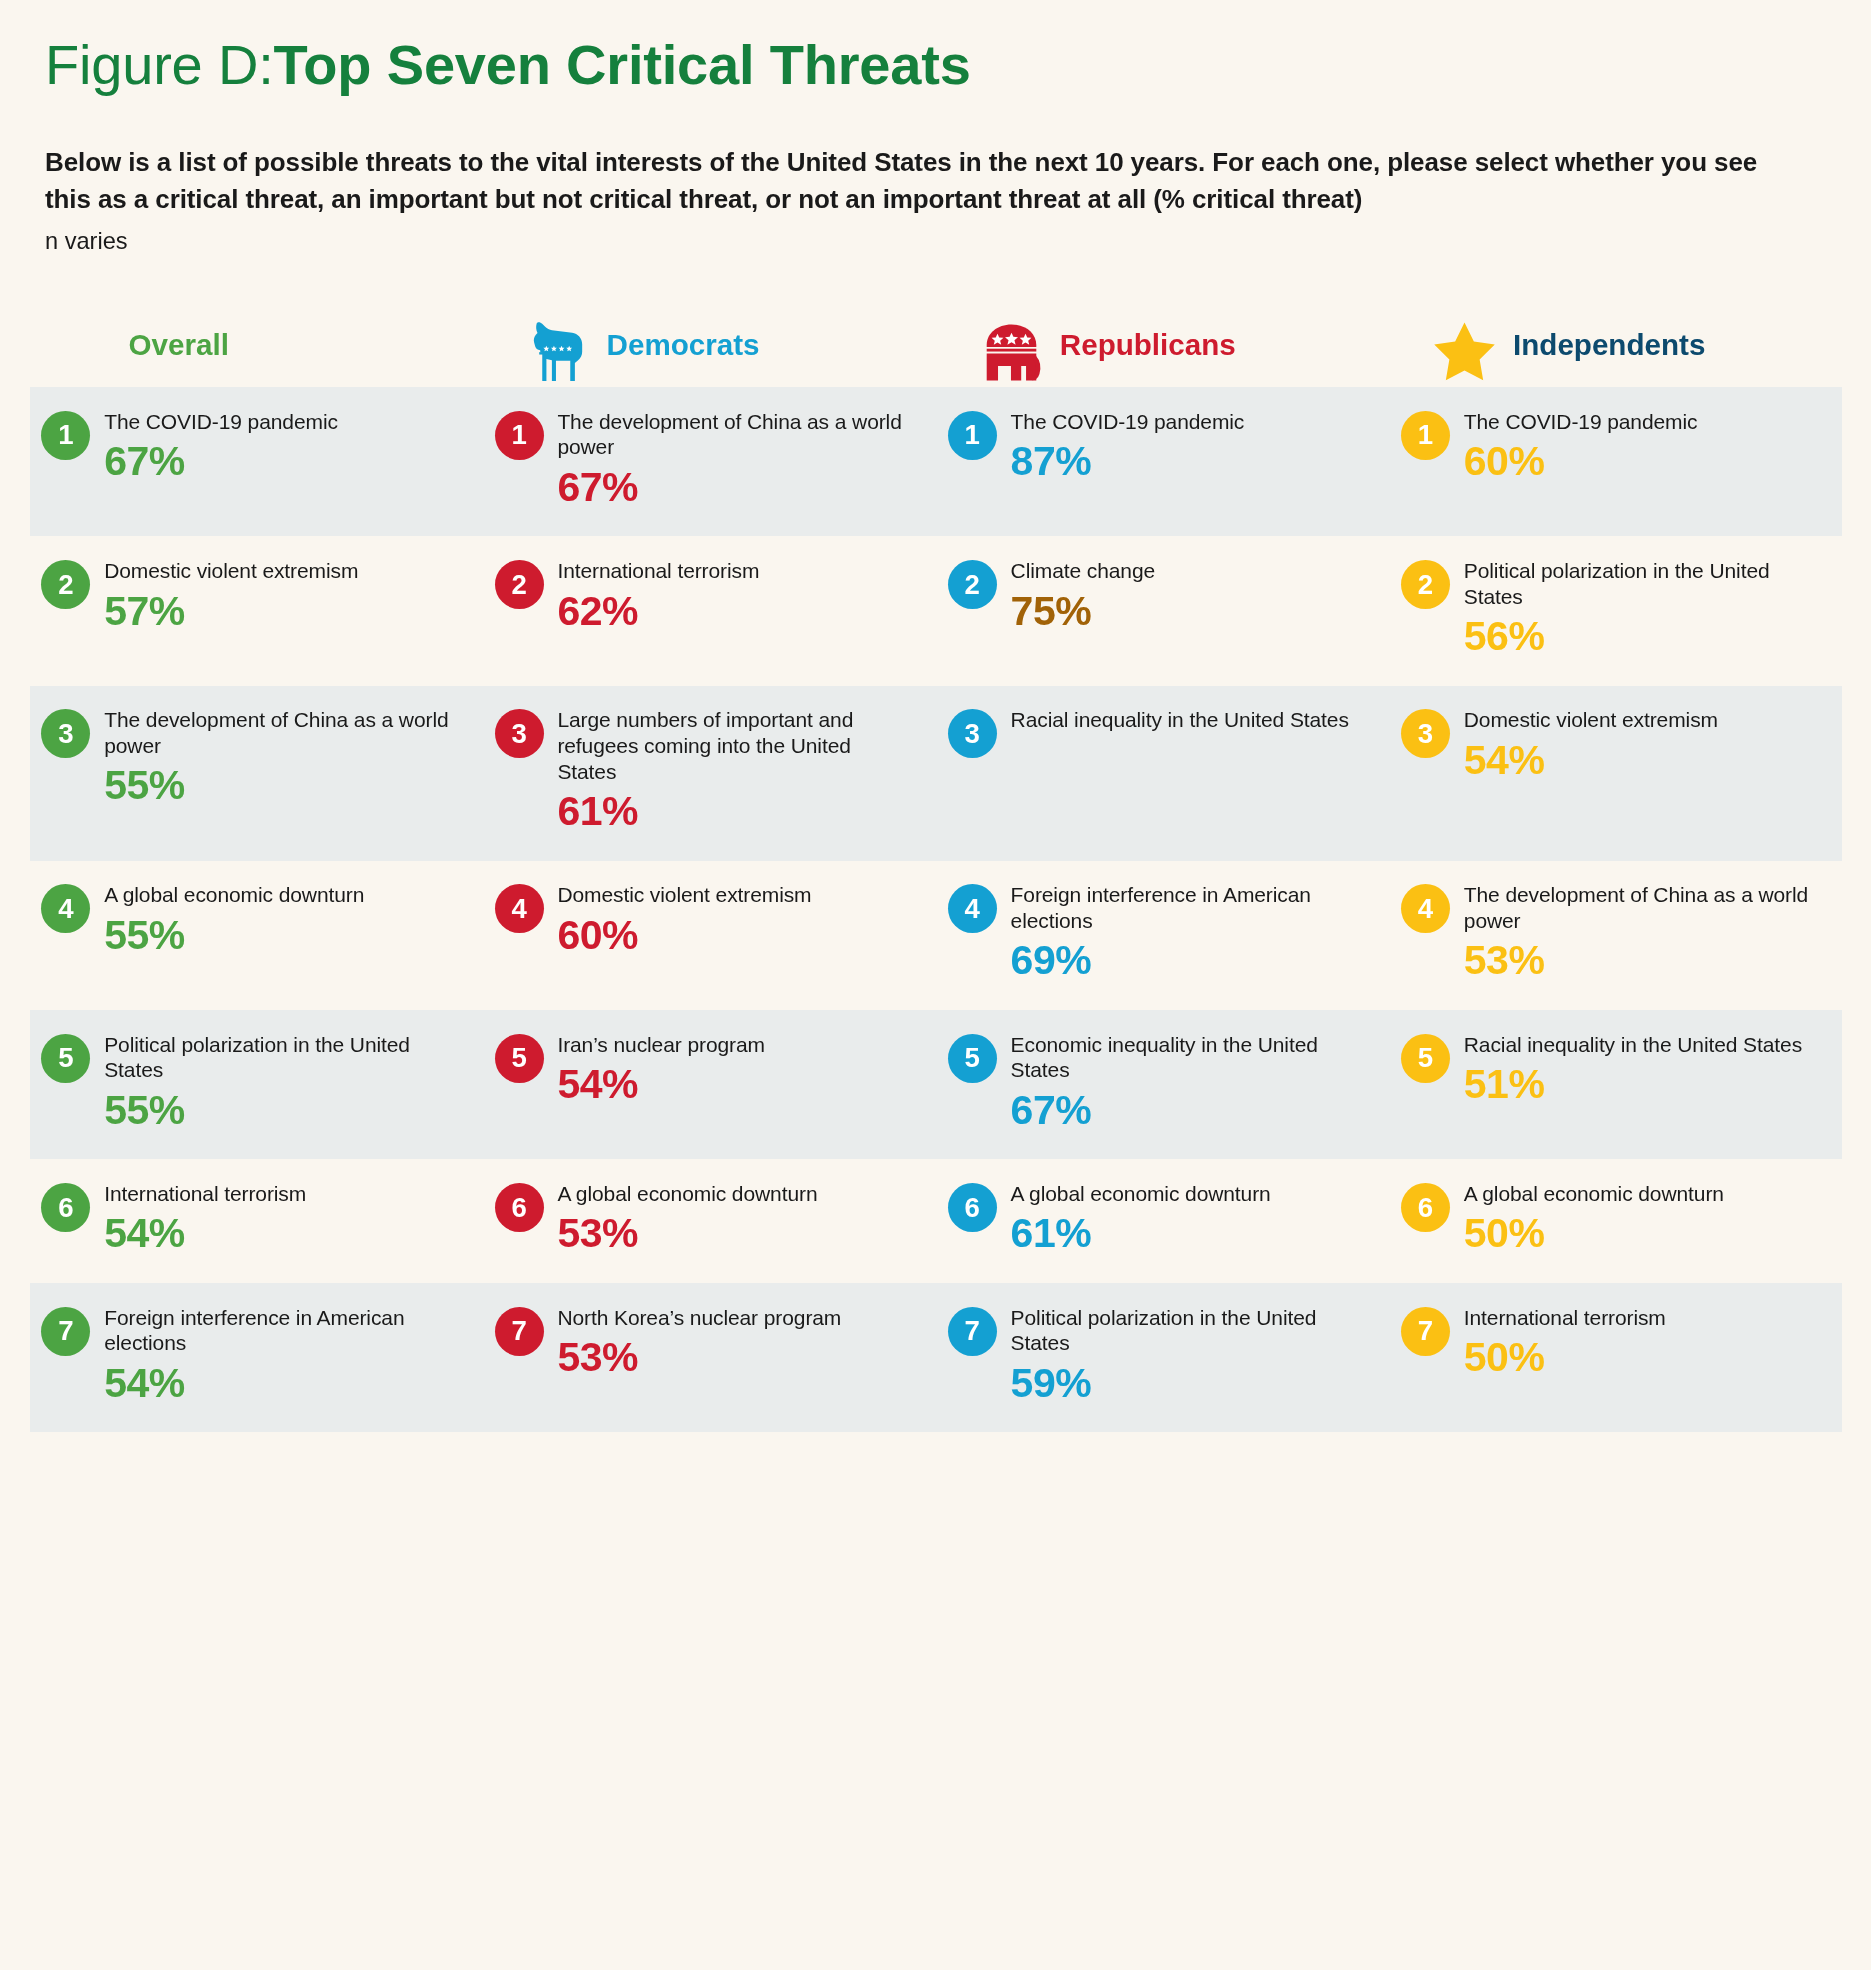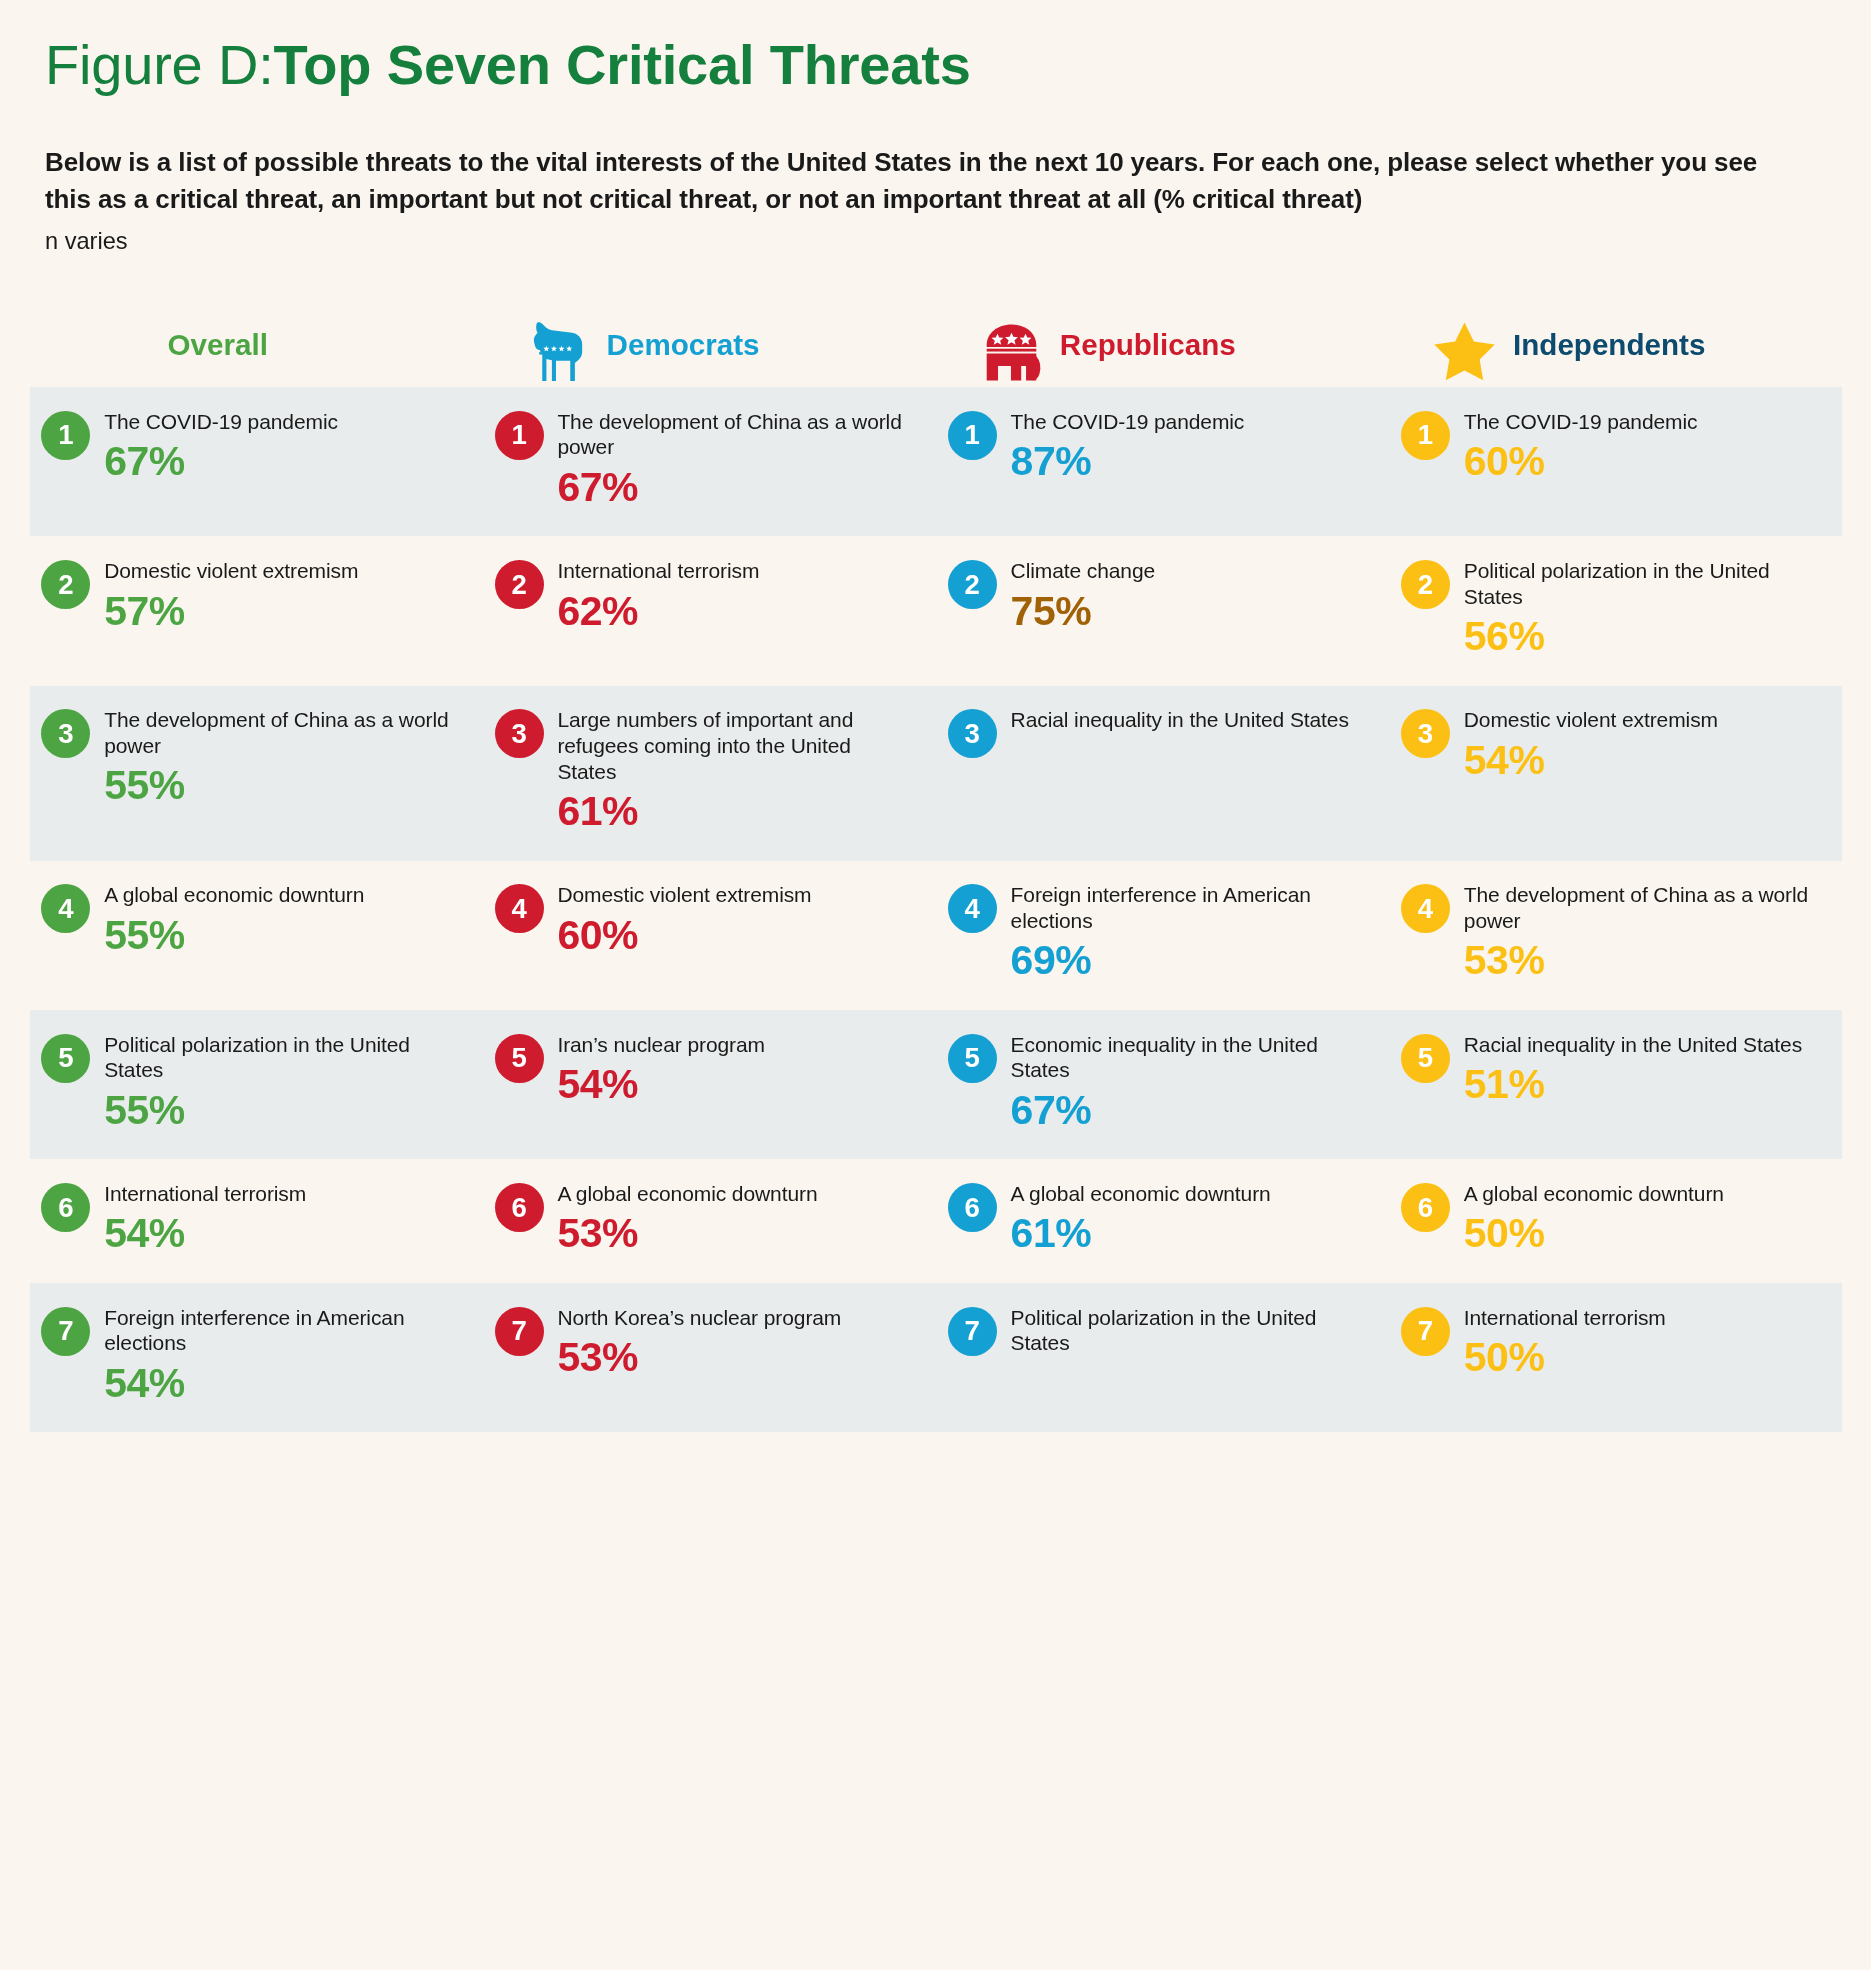--- a/index.html
+++ b/index.html
@@ -156,21 +156,21 @@
   <div class="head">
     <div class="fig-title">
       <span>Figure D:</span><span class="bold">Top Seven Critical Threats</span>
     </div>
     <div class="fig-question">Below is a list of possible threats to the vital interests of the United States in the next 10 years. For each one, please select whether you see this as a critical threat, an important but not critical threat, or not an important threat at all (% critical threat)</div>
     <div class="fig-note">n varies</div>
   </div>
 
   <div class="col-head-row" id="col-head-row">
       <div class="col-head overall">
-        <span class="col-head-label" style="color: rgb(76, 164, 67); margin-left: 39px;">Overall</span>
+        <span class="col-head-label" style="color: rgb(76, 164, 67);">Overall</span>
       </div>
       <div class="col-head">
         <span class="col-head-icon">
           <svg viewBox="0 0 64 62" width="65" height="63" aria-hidden="true">
             <path fill="#14A0D2" d="M10.5 3.5c-.9 3.1-.6 6.6.8 9.2l-1.6 1.9c-1.8 2.2-2.4 5-1.7 7.6l1 3.7c.5 1.9 2 3.3 3.9 3.7l3.1.6V60h4.1V38.5l5.4 1.1V60h4V40.2h14.2V60h4.1V42.6l3.5-2.9c2.5-2.1 4-5.2 4-8.5v-7.4c0-5.7-4.2-10.5-9.9-11.3L25.6 10c-2.5-.35-4.9-1.5-6.7-3.3l-3-3c-1.6-1.6-4.5-2.3-5.4-.2z"></path>
             <path fill="#14A0D2" d="M44 39.8l4 .1V60h-4z"></path>
             <rect x="14" y="23.5" width="34" height="8.6" rx="1" fill="#14A0D2"></rect>
             <rect x="13" y="22" width="36" height="2.4" fill="#14A0D2"></rect>
             <rect x="13" y="31.6" width="36" height="2.4" fill="#14A0D2"></rect>
             <path fill="#FFFFFF" d="M20 25.4l.85 1.85 2.05.18-1.55 1.35.5 2-1.85-1.1-1.85 1.1.5-2-1.55-1.35 2.05-.18z"></path>
@@ -397,20 +397,21 @@
           <div class="badge" style="background: rgb(206, 27, 46);">7</div>
           <div class="cell-body">
             <div class="threat">North Korea’s nuclear program</div>
             <div class="pct" style="color: rgb(206, 27, 46);">53%</div>
           </div>
         </div>
         <div class="cell">
           <div class="badge" style="background: rgb(20, 160, 210);">7</div>
           <div class="cell-body">
             <div class="threat">Political polarization in the United States</div>
+            <div class="pct" style="color: rgb(20, 160, 210);">59%</div>
           </div>
         </div>
         <div class="cell">
           <div class="badge" style="background: rgb(251, 192, 19);">7</div>
           <div class="cell-body">
             <div class="threat">International terrorism</div>
             <div class="pct" style="color: rgb(251, 192, 19);">50%</div>
           </div>
         </div>
       </div>

